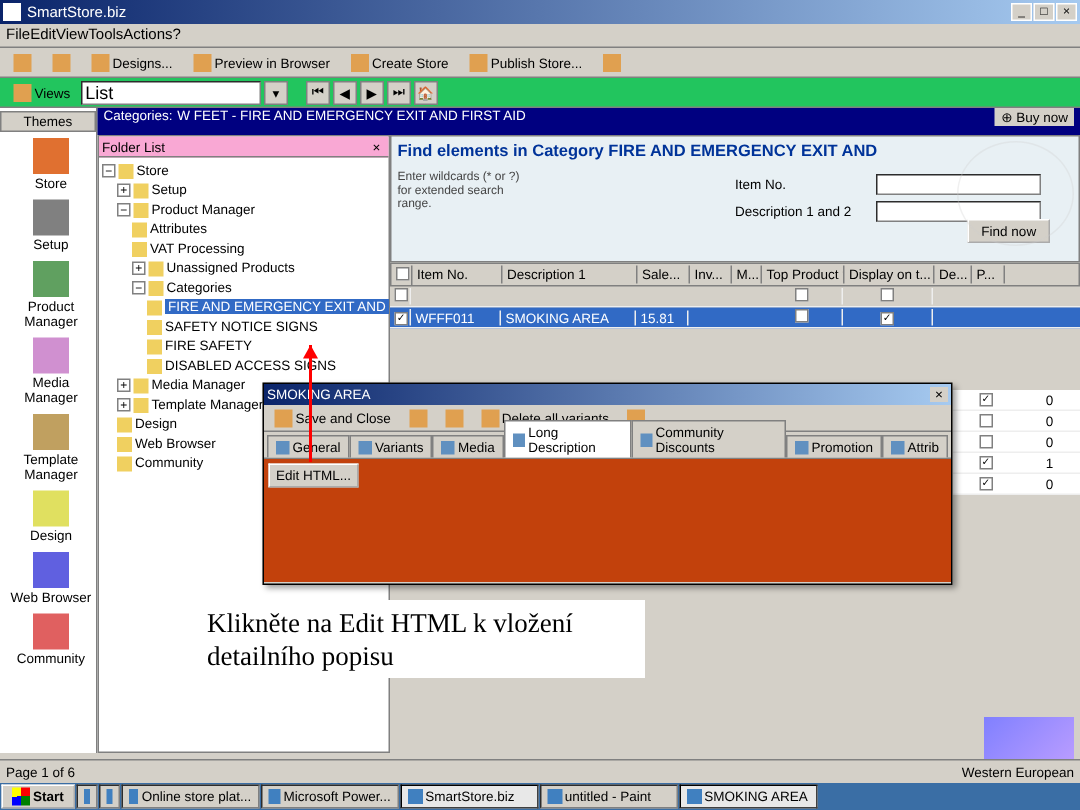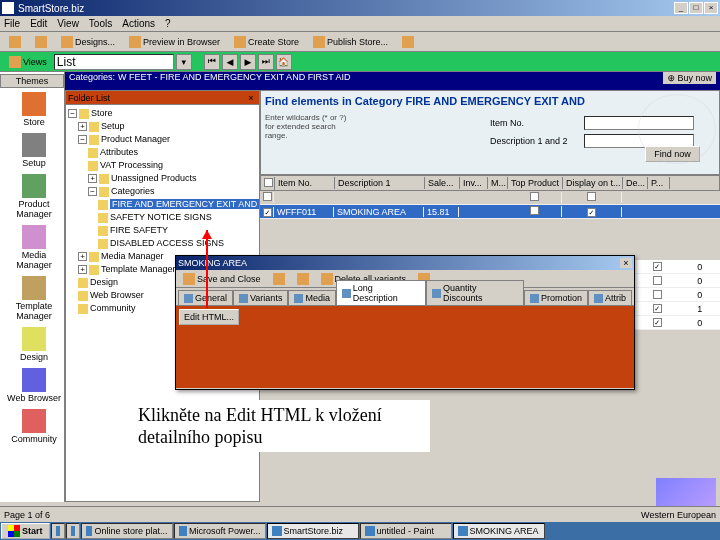--- a/index.html
+++ b/index.html
@@ -1,40 +1,40 @@
 <!DOCTYPE html>
 <html><head>
 <meta charset="utf-8">
 <style>
 *{box-sizing:border-box;margin:0;padding:0;font-family:Tahoma,Arial,sans-serif;font-size:9px}
 body{width:720px;height:540px;background:#d4d0c8;overflow:hidden;position:relative}
 .titlebar{height:16px;background:linear-gradient(90deg,#0a246a,#a6caf0);display:flex;align-items:center;padding:0 2px;color:#fff}
 .titlebar .icon{width:12px;height:12px;background:#fff;margin-right:4px}
 .titlebar .title{flex:1;font-size:10px}
 .titlebar .wbtn{width:14px;height:12px;background:#d4d0c8;border:1px solid #fff;margin-left:1px;font-size:8px;text-align:center;line-height:10px;color:#000}
-.menubar{height:16px;background:#d4d0c8;display:flex;align-items:center;padding:0 4px;gap:10px;border-bottom:1px solid #808080}
+.menubar{height:16px;background:#d4d0c8;display:flex;align-items:center;padding:0 4px;border-bottom:1px solid #808080}
 .menubar span{font-size:10px}
 .toolbar1{height:20px;background:#d4d0c8;display:flex;align-items:center;padding:0 4px;gap:4px;border-bottom:1px solid #808080}
 .tbtn{height:16px;padding:0 4px;display:flex;align-items:center;gap:2px;border:1px solid transparent;font-size:10px}
 .tico{width:12px;height:12px;background:#e0a050}
 .toolbar2{height:20px;background:#22c55e;display:flex;align-items:center;padding:0 4px;gap:2px;border-bottom:1px solid #808080}
 .navbtn{width:16px;height:16px;border:1px solid #808080;background:#d4d0c8;display:flex;align-items:center;justify-content:center;font-size:9px}
 .navdd{width:120px;height:16px;background:#fff;border:1px inset #808080;padding:0 2px;font-size:12px}
 .main{display:flex;height:430px}
 .sidepanel{width:65px;background:#fff;border-right:1px solid #808080;display:flex;flex-direction:column;align-items:flex-end;padding-top:2px;gap:2px}
 .sphead{width:100%;background:#d4d0c8;border:1px solid #808080;text-align:center;font-size:9px;padding:1px}
 .spitem{width:60px;display:flex;flex-direction:column;align-items:center;gap:1px;padding:2px;font-size:8px;text-align:center}
 .spico{width:24px;height:24px;background:#4080c0}
 .workspace{flex:1;display:flex;flex-direction:column}
 .catbar{height:18px;background:#000080;color:#fff;display:flex;align-items:flex-start;padding:0 4px;font-size:11px}
 .catbar .spacer{flex:1}
 .buynow{background:#d4d0c8;color:#000;padding:1px 4px;font-size:9px}
 .workarea{flex:1;display:flex}
 .folderpanel{width:195px;background:#fff;border:1px solid #808080;display:flex;flex-direction:column}
-.fphead{height:14px;background:#c2410c;border-bottom:1px solid #808080;display:flex;align-items:center;padding:0 2px;font-size:9px}
+.fphead{height:14px;background:#f9a8d4;border-bottom:1px solid #808080;display:flex;align-items:center;padding:0 2px;font-size:9px}
 .fphead .x{margin-left:auto;width:12px;text-align:center}
 .tree{flex:1;overflow:auto;padding:2px;font-size:9px;line-height:13px}
 .tn{white-space:nowrap}
 .tn .tgl{display:inline-block;width:9px;height:9px;border:1px solid #808080;text-align:center;line-height:7px;font-size:8px;margin-right:2px}
 .tn .tico{display:inline-block;width:10px;height:10px;background:#f0d060;margin-right:2px;vertical-align:middle}
 .tn.sel span.lbl{background:#316ac5;color:#fff;padding:0 2px}
 .i1{padding-left:10px}.i2{padding-left:20px}.i3{padding-left:30px}
 .rightarea{flex:1;display:flex;flex-direction:column;position:relative}
 .findpanel{height:85px;background:#e8f0f4;border:1px solid #808080;display:flex}
 .findleft{flex:1;padding:4px}
@@ -330,21 +330,21 @@
     <div class="dwtab">
         <div class="tci"></div>
         <span>Media</span>
       </div>
     <div class="dwtab active">
         <div class="tci"></div>
         <span>Long Description</span>
       </div>
     <div class="dwtab">
         <div class="tci"></div>
-        <span>Quantity Discounts</span>
+        <span>Community Discounts</span>
       </div>
     <div class="dwtab">
         <div class="tci"></div>
         <span>Promotion</span>
       </div>
     <div class="dwtab">
         <div class="tci"></div>
         <span>Attrib</span>
       </div>
   </div>

